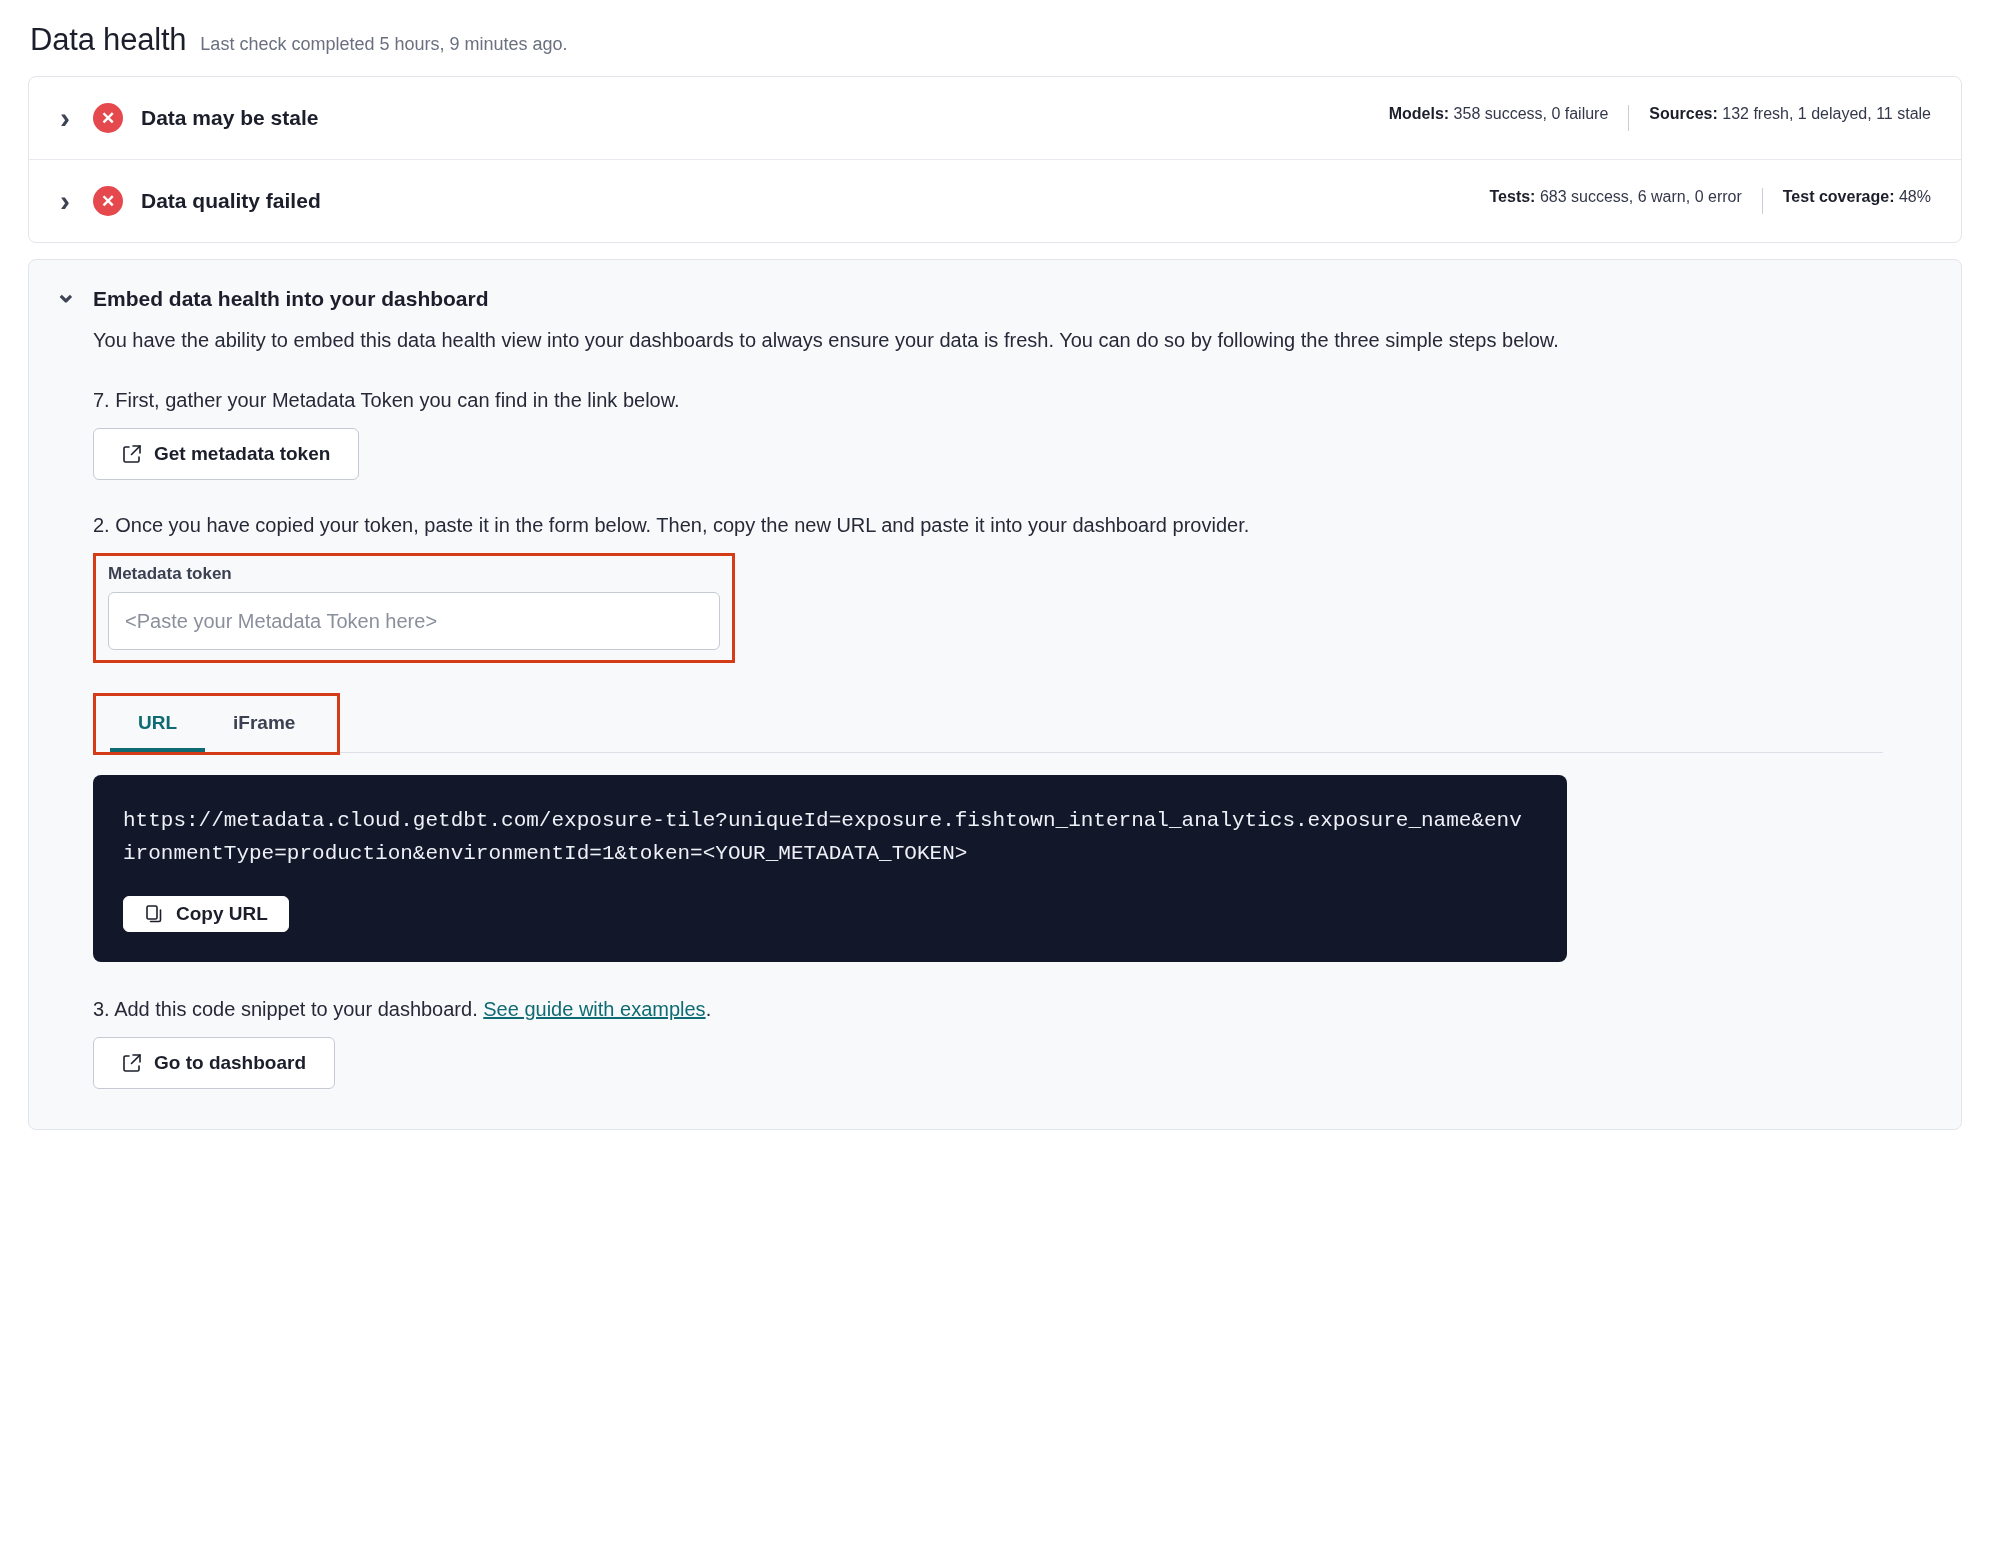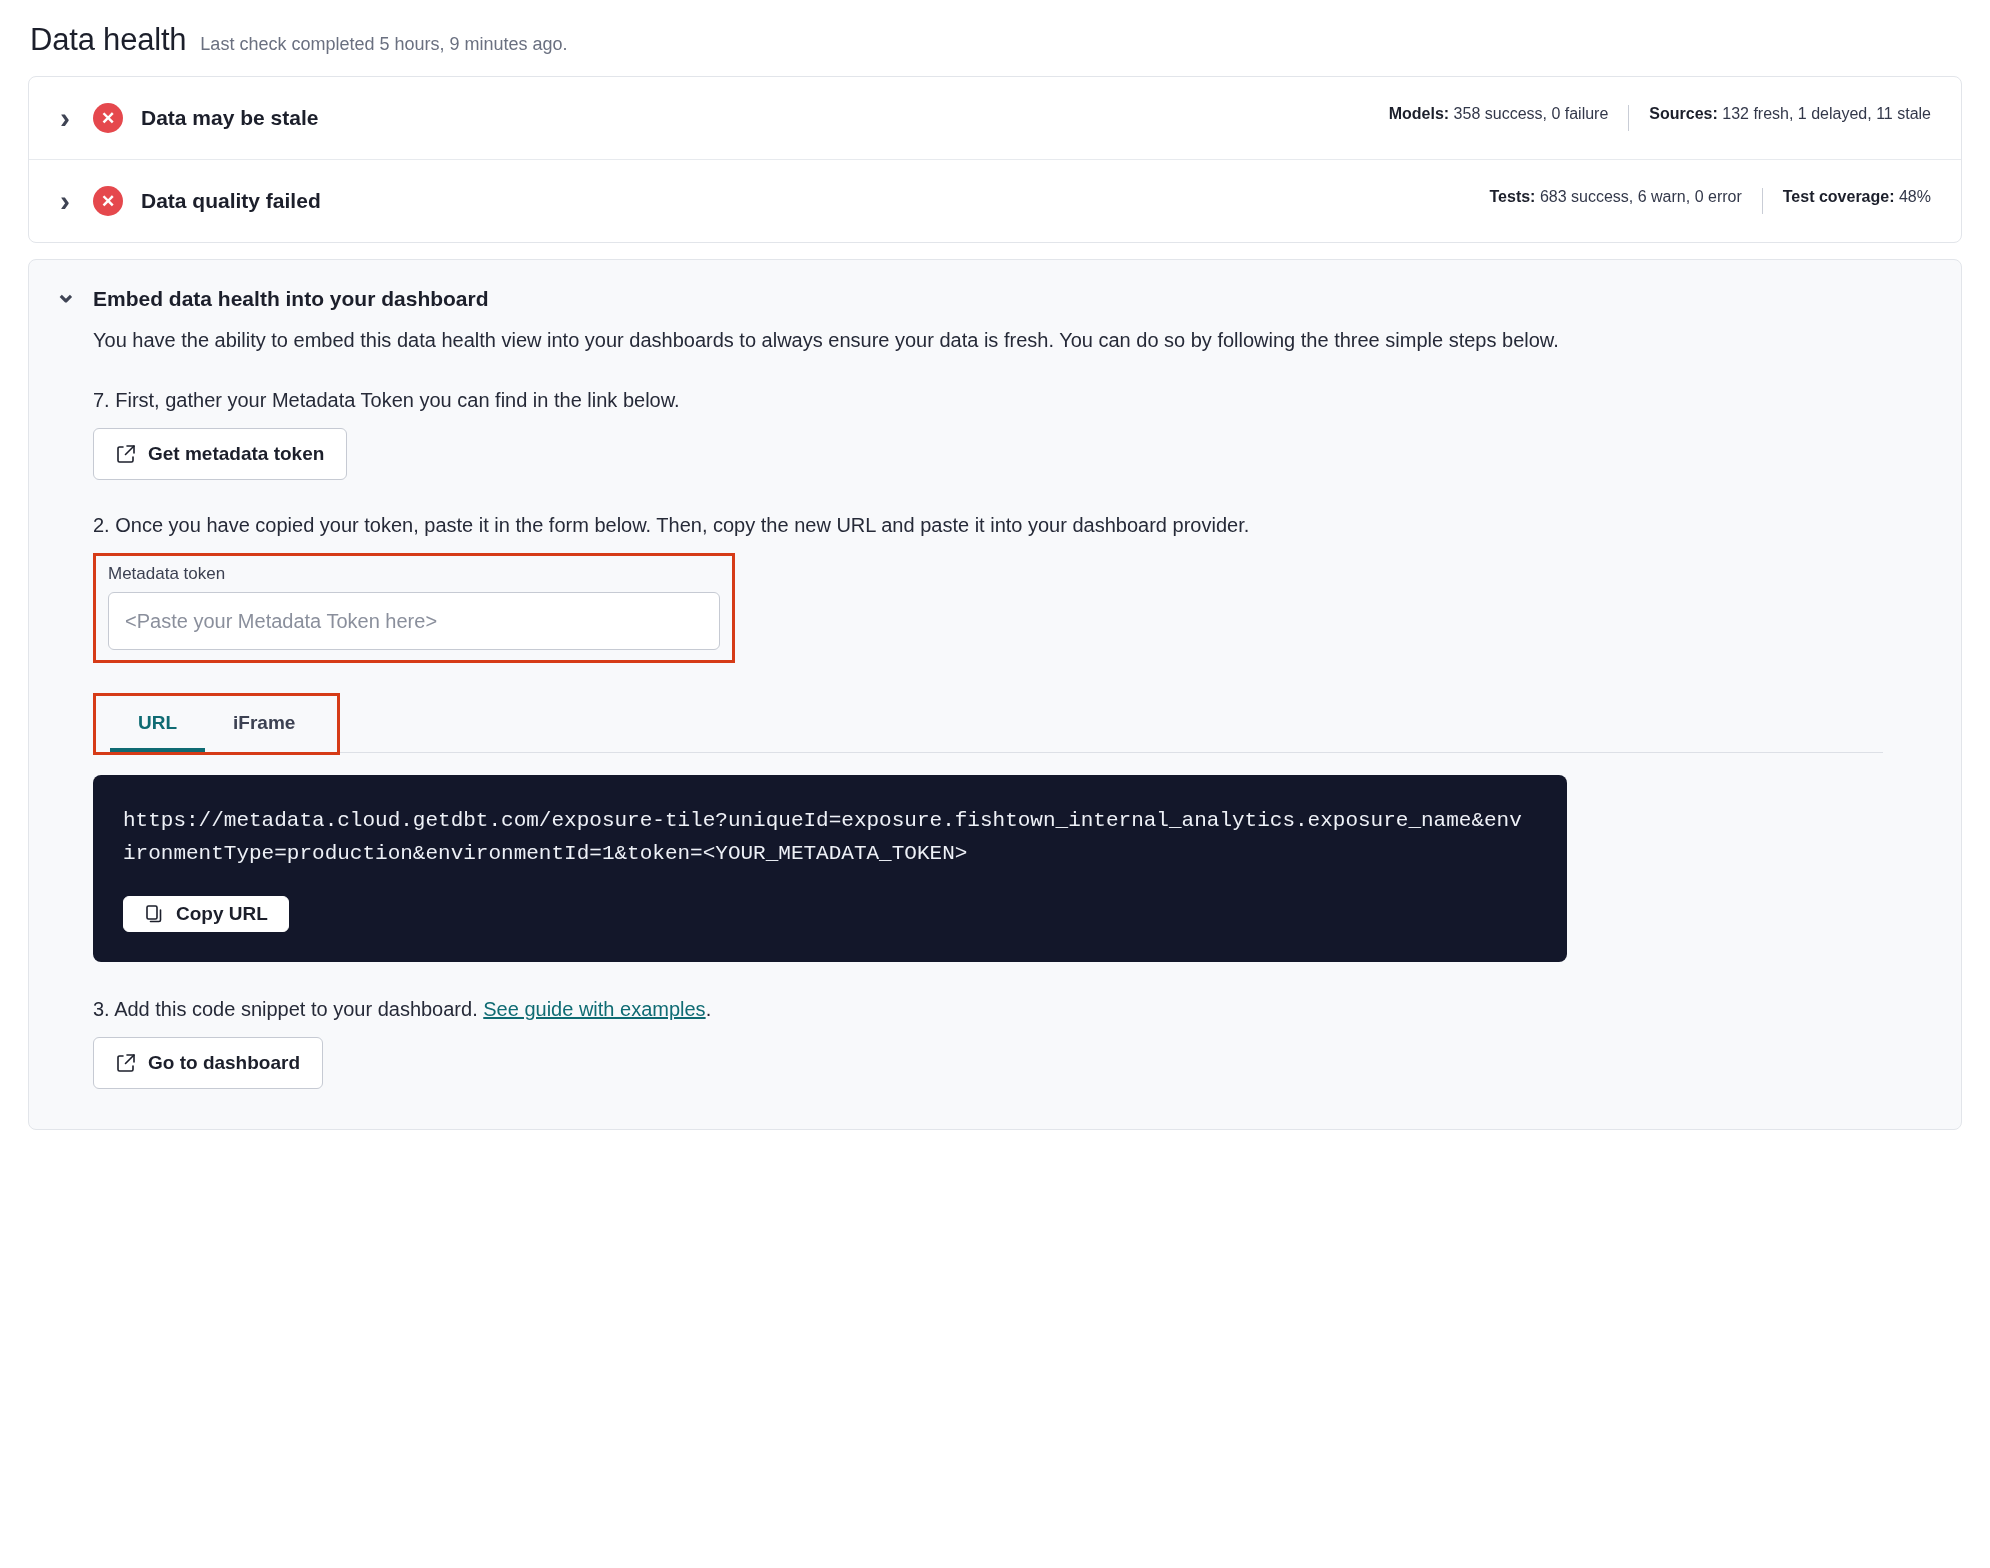--- a/index.html
+++ b/index.html
@@ -135,21 +135,21 @@
     margin: 0 0 16px 0;
   }
 
   .btn-outline {
     display: inline-flex;
     align-items: center;
     gap: 12px;
     background: #ffffff;
     border: 1px solid #c6cad3;
     border-radius: 6px;
-    padding: 14px 22px;
+    padding: 14px 28px;
     font-size: 19px;
     font-weight: 700;
     color: #1c1f2b;
     cursor: pointer;
   }
 
   .icon-ext {
     width: 20px; height: 20px;
     display: inline-block;
     position: relative;
@@ -159,21 +159,21 @@
   .spacer-32 { height: 34px; }
 
   
   .hl-box {
     border: 3px solid #d63b17;
     display: inline-block;
     padding: 8px 12px 10px 12px;
   }
   .field-label {
     font-size: 17px;
-    font-weight: 400;
+    font-weight: 700;
     color: #3c4152;
     margin-bottom: 8px;
   }
   .token-input {
     width: 612px;
     height: 58px;
     border: 1px solid #c6cad3;
     border-radius: 6px;
     background: #ffffff;
     font-size: 20px;

